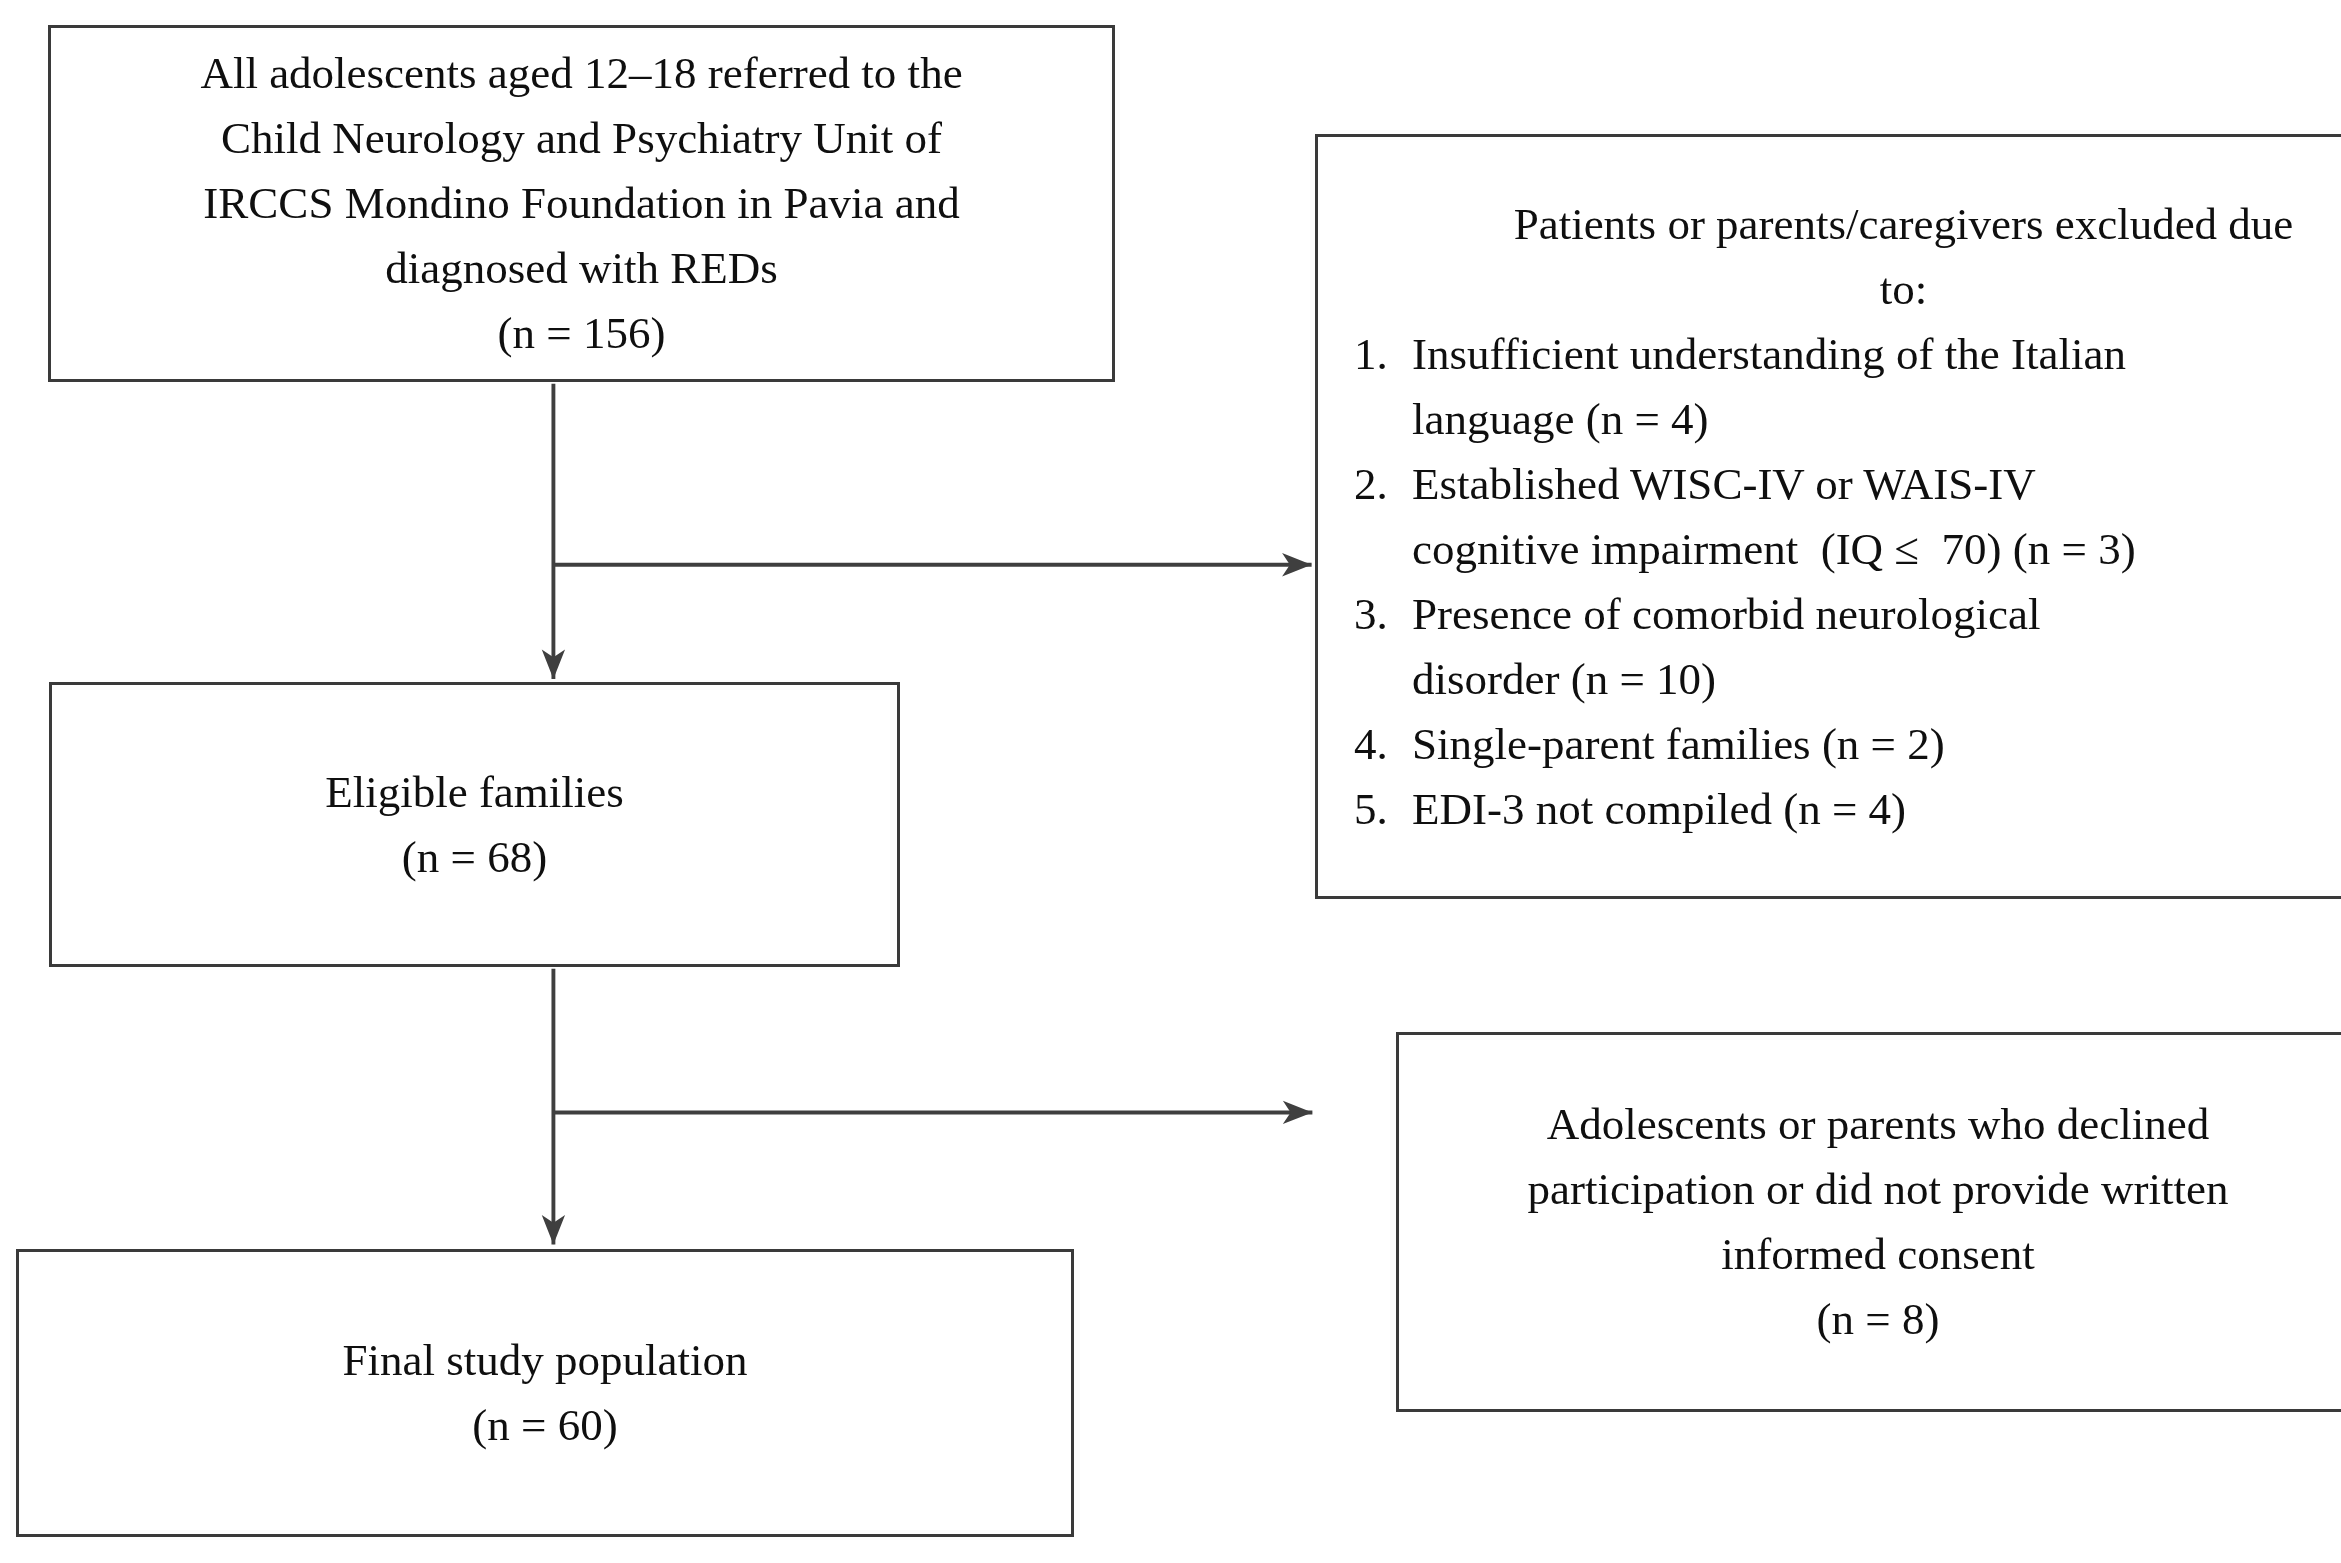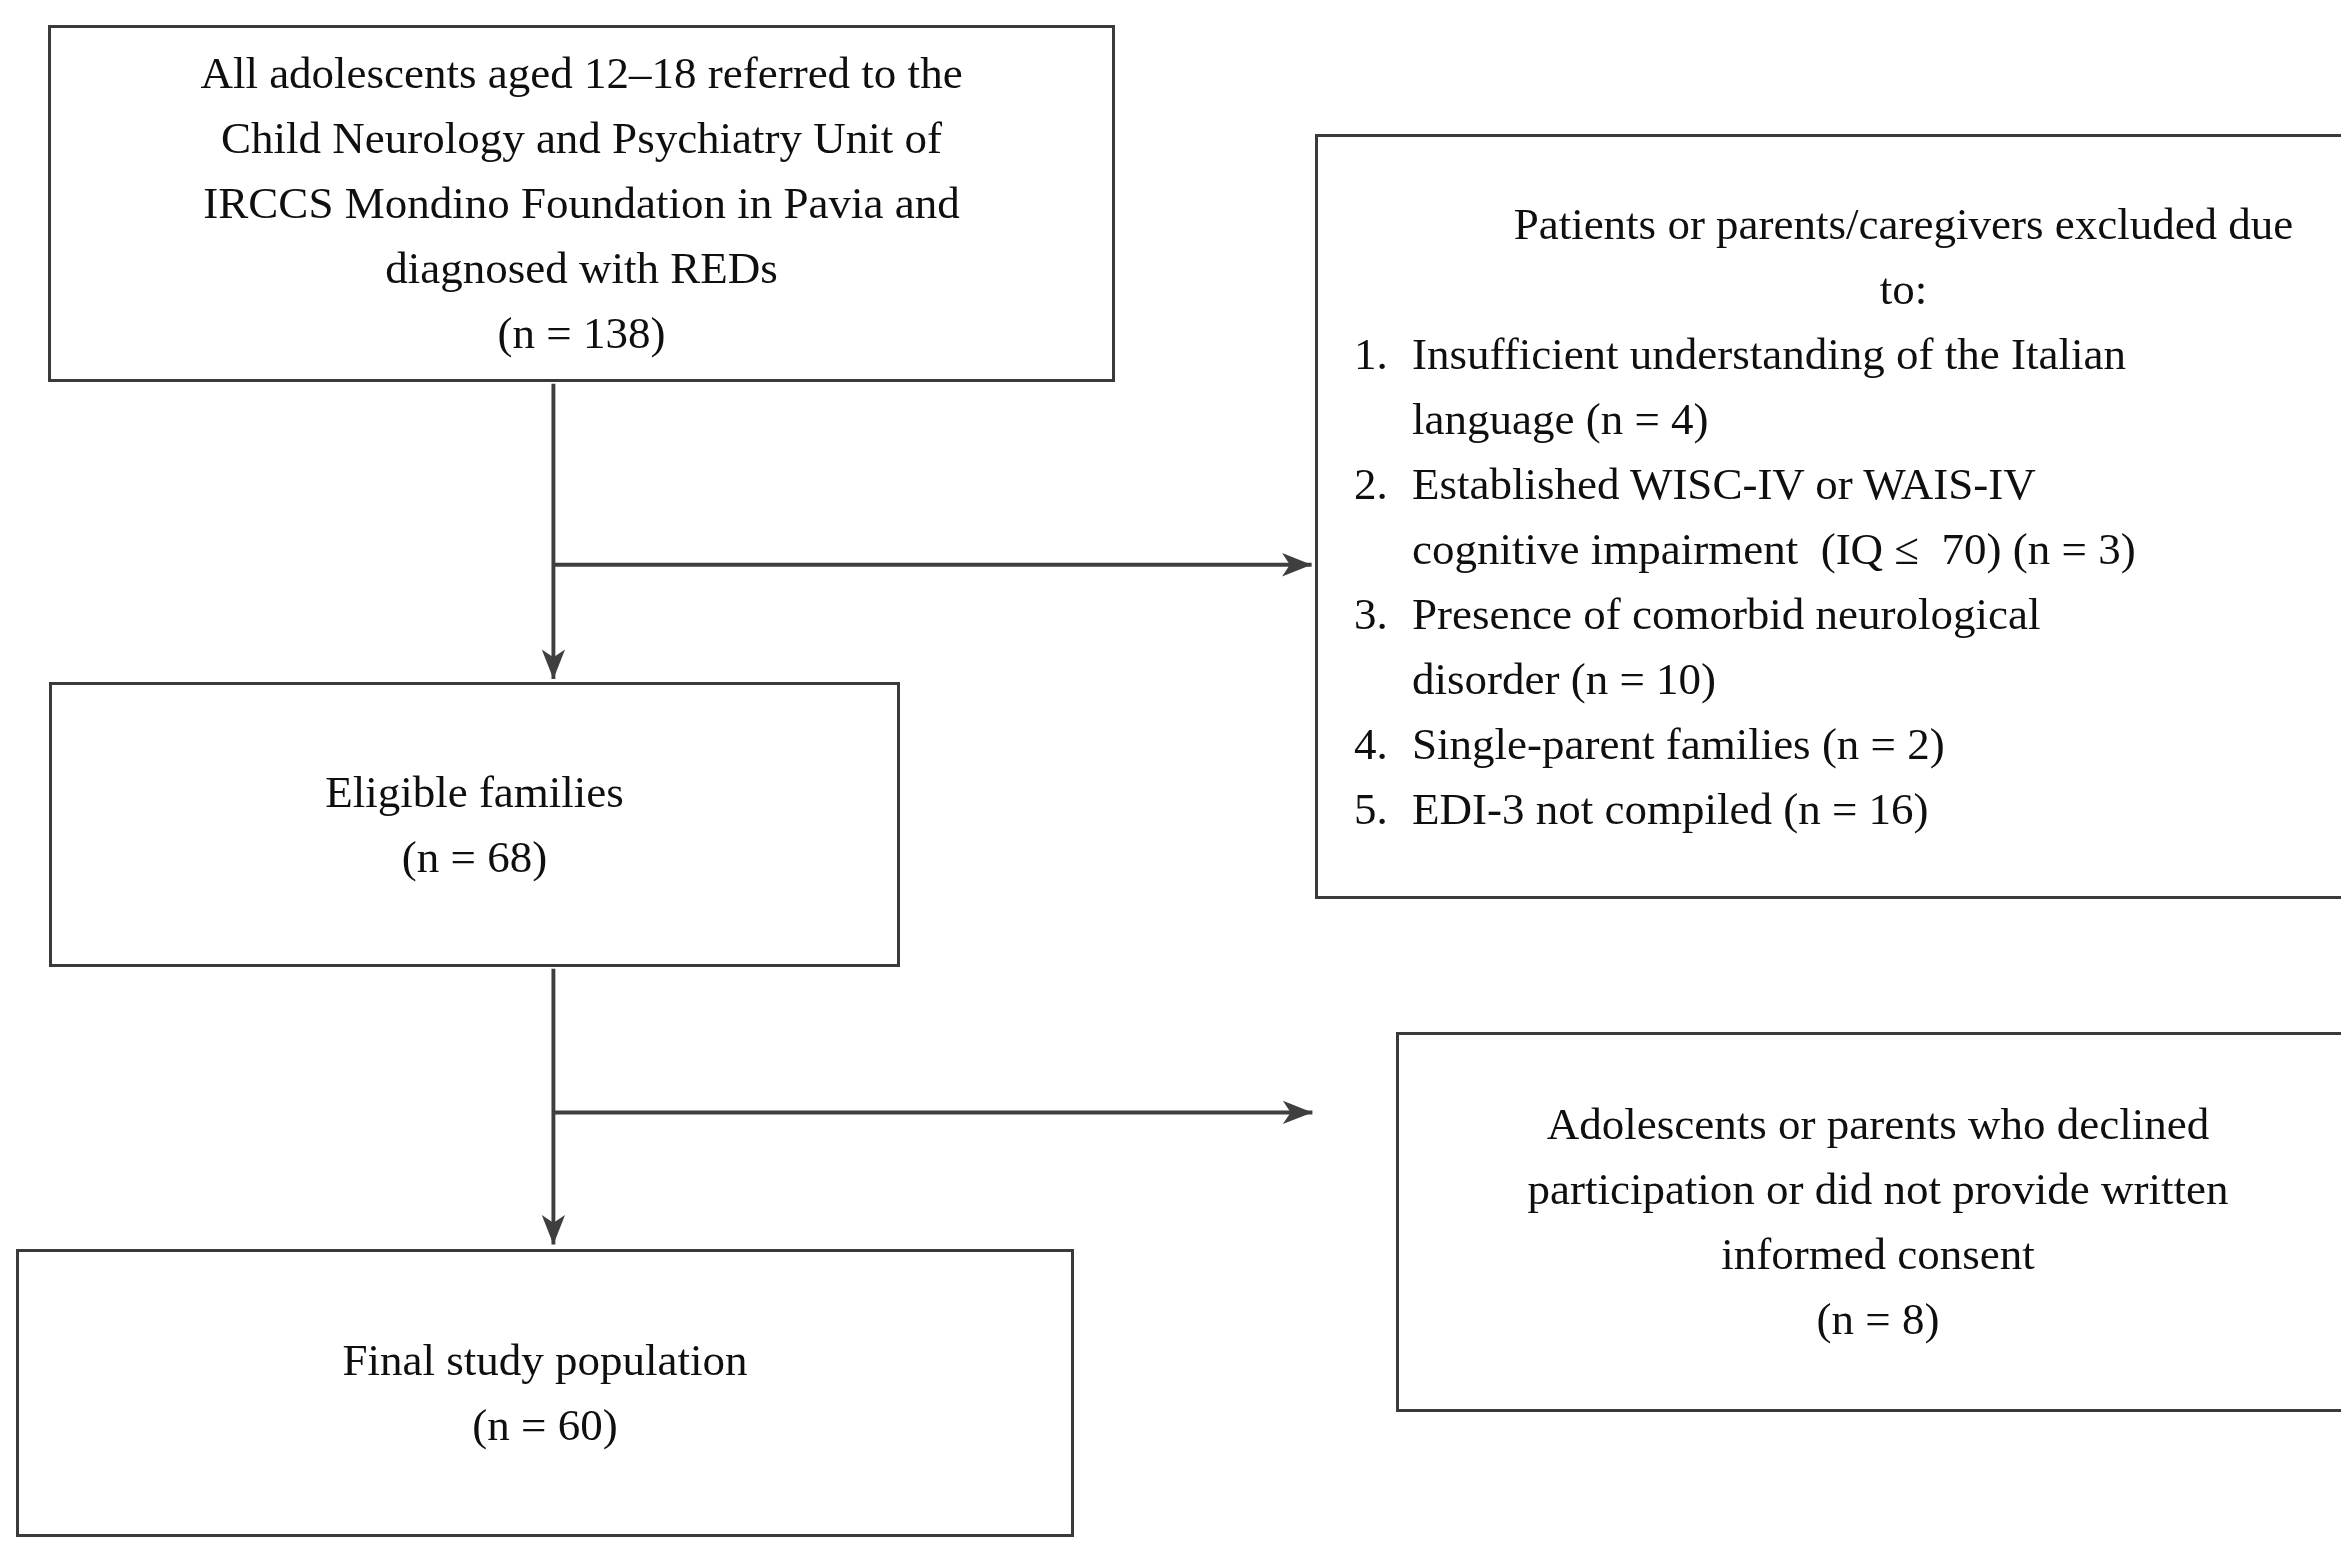--- a/index.html
+++ b/index.html
@@ -61,21 +61,21 @@
     <line class="flow-line" x1="712" y1="727" x2="1688" y2="727" marker-end="url(#arrowhead)"></line>
     <line class="flow-line" x1="712" y1="1247" x2="712" y2="1602" marker-end="url(#arrowhead)"></line>
     <line class="flow-line" x1="712" y1="1432" x2="1689" y2="1432" marker-end="url(#arrowhead)"></line>
   </svg>
 
   <div class="box box-referred">
     <div class="pre">All adolescents aged 12–18 referred to the
 Child Neurology and Psychiatry Unit of
 IRCCS Mondino Foundation in Pavia and
 diagnosed with REDs
-(n = 138)</div>
+(n = 156)</div>
   </div>
 
   <div class="box box-excluded">
     <div class="excl-header">Patients or parents/caregivers excluded due
 to:</div>
     <div class="excl-item">
       <span class="excl-num">1.</span>
       <span class="pre">Insufficient understanding of the Italian
 language (n = 4)</span>
     </div>
@@ -88,21 +88,21 @@
       <span class="excl-num">3.</span>
       <span class="pre">Presence of comorbid neurological
 disorder (n = 10)</span>
     </div>
     <div class="excl-item">
       <span class="excl-num">4.</span>
       <span class="pre">Single-parent families (n = 2)</span>
     </div>
     <div class="excl-item">
       <span class="excl-num">5.</span>
-      <span class="pre">EDI-3 not compiled (n = 16)</span>
+      <span class="pre">EDI-3 not compiled (n = 4)</span>
     </div>
   </div>
 
   <div class="box box-eligible">
     <div class="pre">Eligible families
 (n = 68)</div>
   </div>
 
   <div class="box box-declined">
     <div class="pre">Adolescents or parents who declined

